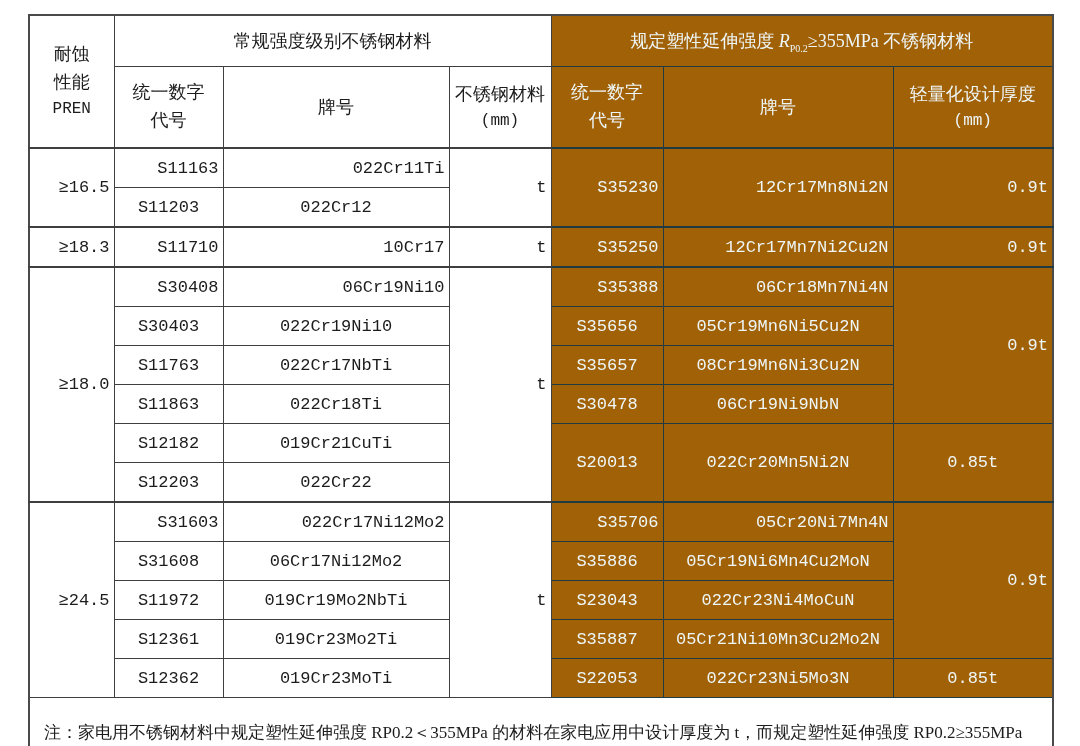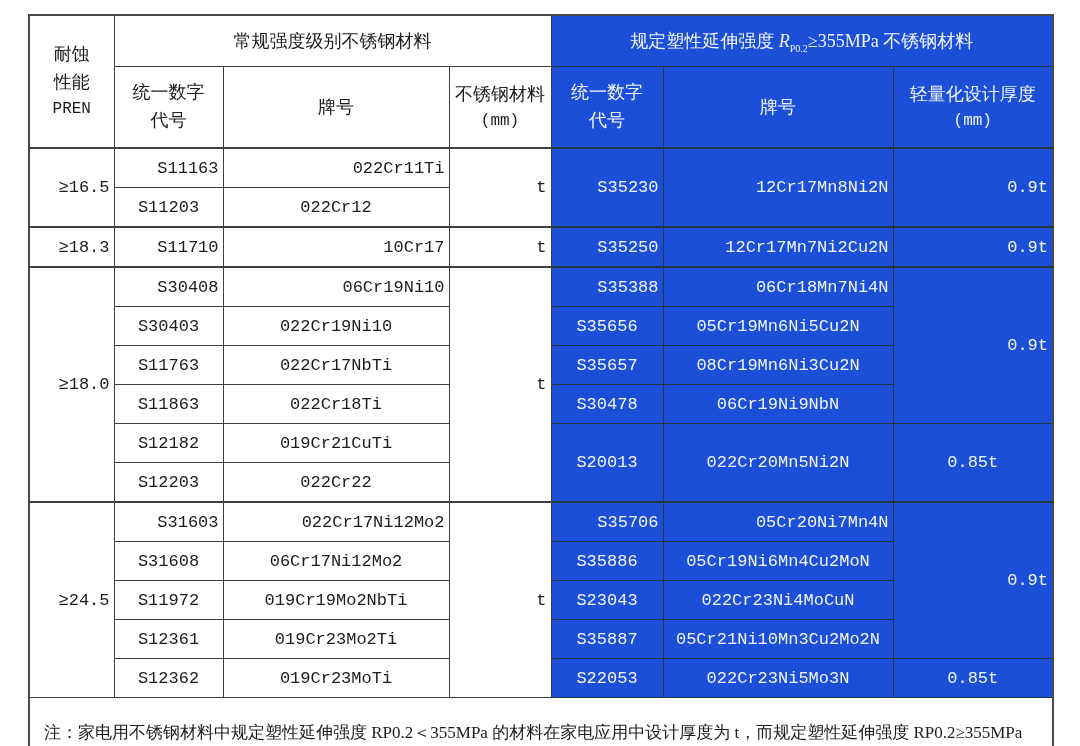--- a/index.html
+++ b/index.html
@@ -34,21 +34,21 @@
   }
   
   tr.hdr1 th { height: 46px; font-size: 18px; }
   tr.hdr2 th { height: 76px; font-size: 18px; }
   th .line { display: block; line-height: 1.55; }
   
   tr.body td { height: 34px; font-size: 17px; }
   .latin { font-family: "Liberation Mono", "DejaVu Sans Mono", monospace; font-size: 16px; letter-spacing: 0px; }
   
   .hs {
-    background: #1d4ed8;
+    background: #a16207;
     color: #eef6f8;
     border-color: #203a44;
   }
   th.hs { border-color: #203a44; }
   
   tr.grp td { border-top-width: 2px; text-align: right; }
   
   td.note {
     height: 84px;
     text-align: left;

